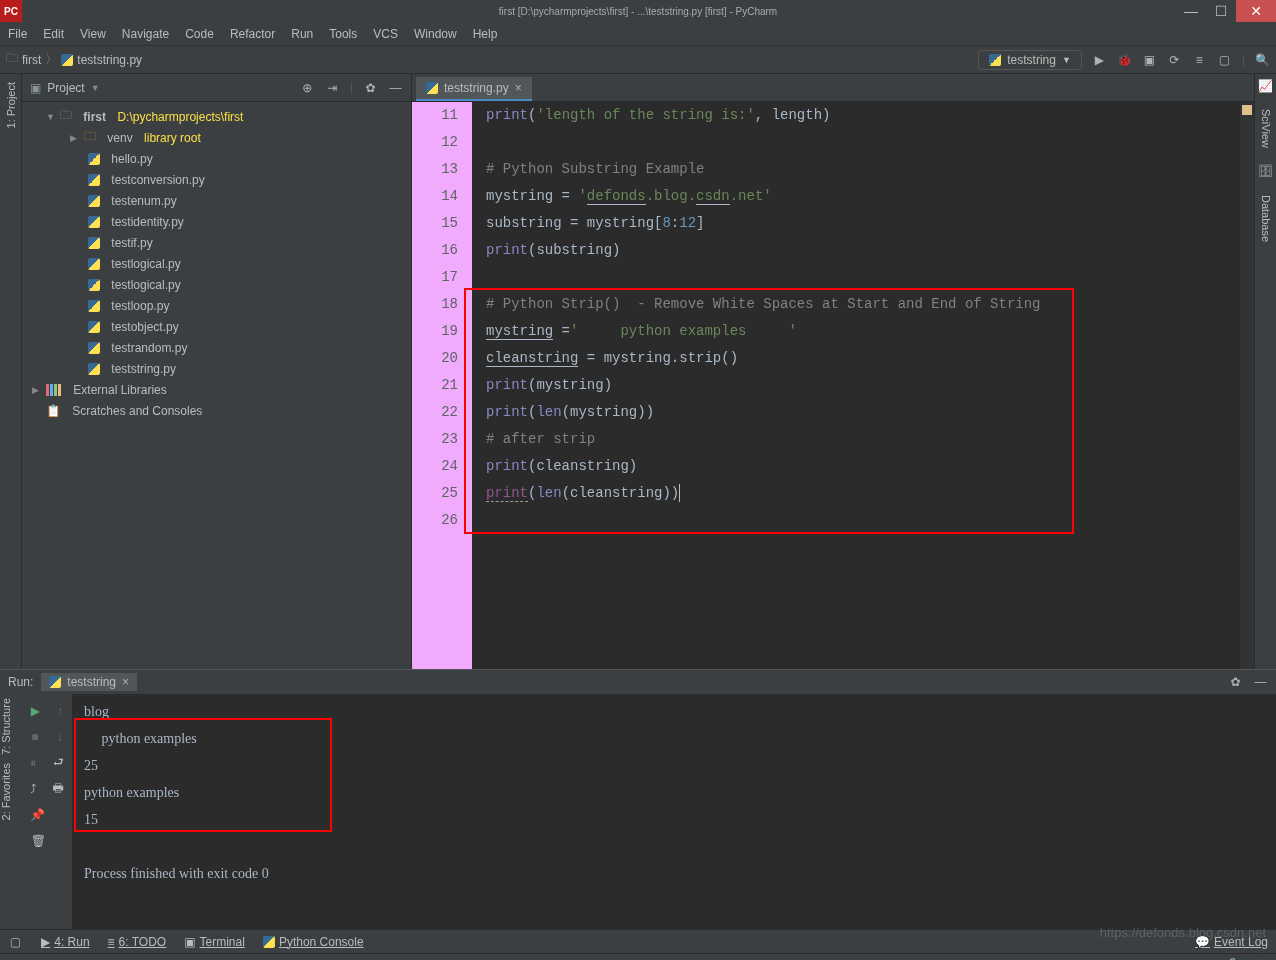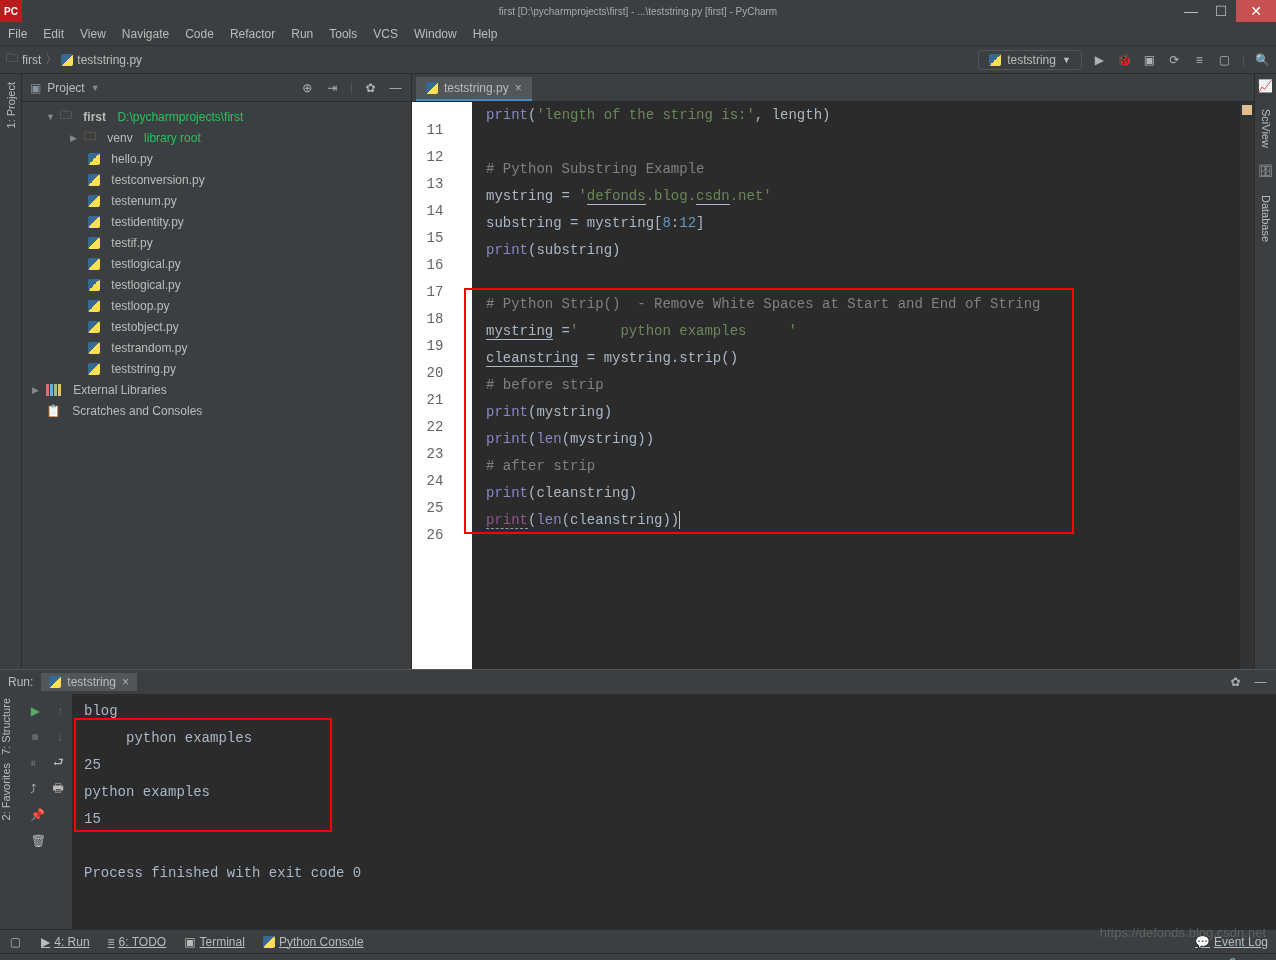--- a/index.html
+++ b/index.html
@@ -28,50 +28,50 @@
 .sidebar { width:390px; background:#3c3f41; display:flex; flex-direction:column; border-right:1px solid #2b2b2b;}
 .sidebar-head { height:28px; display:flex; align-items:center; justify-content:space-between; padding:0 8px; border-bottom:1px solid #2b2b2b;}
 .sidebar-head .title { display:flex; align-items:center; gap:6px;}
 .sidebar-head .tools { display:flex; gap:10px; color:#AFB1B3;}
 .tree { padding:4px 0; font-size:12px;}
 .tree-row { display:flex; align-items:center; height:21px; padding-left:10px; gap:4px; white-space:nowrap;}
 .tree-row.d1 { padding-left:24px;}
 .tree-row.d2 { padding-left:48px;}
 .tree-row.d3 { padding-left:66px;}
 .arrow { width:10px; color:#888; font-size:9px;}
-.muted { color:#22c55e;}
+.muted { color:#fde047;}
 .libs-icon { display:inline-flex;}
 .libs-icon span { width:3px; height:12px; margin-right:1px;}
 .editor { flex:1; display:flex; flex-direction:column; background:#2b2b2b;}
 .tabbar { height:28px; background:#3c3f41; display:flex; align-items:flex-end; border-bottom:1px solid #2b2b2b; padding-left:4px;}
 .tab { height:24px; background:#515658; padding:0 10px; display:flex; align-items:center; gap:6px; border-bottom:2px solid #4A88C7; font-size:12px;}
 .tab .close-x { color:#AFB1B3; font-size:12px;}
 .code-area { flex:1; display:flex; font-family:"Courier New",monospace; font-size:14px; line-height:27px; position:relative; overflow:hidden;}
-.gutter { width:60px; background:#ffffff; color:#606366; text-align:center; padding:15px 14px 0 0;}
+.gutter { width:60px; background:#f0abfc; color:#606366; text-align:right; padding:0 14px 0 0;}
 .gutter div { height:27px;}
 .code { flex:1; padding:0 14px; color:#A9B7C6; position:relative;}
 .code div.line { height:27px; white-space:pre;}
 .str { color:#6A8759;}
 .num { color:#6897BB;}
 .cmt { color:#808080;}
 .bif { color:#8888C6;}
 .underl { border-bottom:1.5px solid #A9B7C6;}
 .warn-bif { color:#94558D; border-bottom:1.5px dashed #999;}
 .caret { border-left:1px solid #bbb; animation:blink 1s step-end infinite; display:inline-block; height:18px; vertical-align:middle;}
 @keyframes blink { 50% { opacity:0;}}
 .red-box { position:absolute; border:2px solid #ff0000; pointer-events:none;}
 .run-panel { height:260px; background:#2b2b2b; display:flex; flex-direction:column; border-top:1px solid #555;}
 .run-head { height:24px; background:#3c3f41; display:flex; align-items:center; justify-content:space-between; padding:0 8px; font-size:12px;}
 .run-head .rtitle { display:flex; align-items:center; gap:8px;}
 .run-tab { background:#515658; padding:2px 8px; display:flex; align-items:center; gap:6px;}
 .run-body { flex:1; display:flex;}
 .run-gutter { width:22px; background:#3c3f41;}
 .run-tools { width:50px; background:#3c3f41; display:flex; flex-direction:column; padding:4px 0;}
 .run-tools .row { display:flex; height:26px; align-items:center; justify-content:space-around;}
-.console { flex:1; font-family:Liberation Mono, monospace; font-size:14px; line-height:27px; color:#A9B7C6; padding:4px 12px; position:relative;}
+.console { flex:1; font-family:Liberation Serif, serif; font-size:14px; line-height:27px; color:#A9B7C6; padding:4px 12px; position:relative;}
 .console div { height:27px; white-space:pre;}
 .bottom-tools { height:24px; background:#3c3f41; display:flex; align-items:center; justify-content:space-between; padding:0 8px; border-top:1px solid #2b2b2b; font-size:12px;}
 .bottom-tools .bt-left { display:flex; gap:18px; align-items:center;}
 .bottom-tools .bt-item { display:flex; align-items:center; gap:4px; text-decoration:underline;}
 .statusbar { height:22px; background:#3c3f41; display:flex; align-items:center; justify-content:space-between; padding:0 8px; border-top:1px solid #2b2b2b; font-size:11px; color:#999;}
 .statusbar .right { display:flex; gap:14px; align-items:center;}
 .watermark { position:absolute; bottom:20px; right:10px; color:rgba(200,200,200,0.25); font-size:13px;}
 .play { color:#59A869;}
 .bug { color:#59A869;}
 .pin { font-size:12px; color:#AFB1B3;}
@@ -206,21 +206,20 @@
 <div class="line"><span class="bif">print</span>(<span class="str">'length of the string is:'</span>, length)</div>
 <div class="line"></div>
 <div class="line"><span class="cmt"># Python Substring Example</span></div>
 <div class="line">mystring = <span class="str">'<span class="underl">defonds</span>.blog.<span class="underl">csdn</span>.net'</span></div>
 <div class="line">substring = mystring[<span class="num">8</span>:<span class="num">12</span>]</div>
 <div class="line"><span class="bif">print</span>(substring)</div>
 <div class="line"></div>
 <div class="line"><span class="cmt"># Python Strip()  - Remove White Spaces at Start and End of String</span></div>
 <div class="line"><span class="underl">mystring</span> =<span class="str">'     python examples     '</span></div>
 <div class="line"><span class="underl">cleanstring</span> = mystring.strip()</div>
-<div class="line"><span class="cmt"># before strip</span></div>
 <div class="line"><span class="bif">print</span>(mystring)</div>
 <div class="line"><span class="bif">print</span>(<span class="bif">len</span>(mystring))</div>
 <div class="line"><span class="cmt"># after strip</span></div>
 <div class="line"><span class="bif">print</span>(cleanstring)</div>
 <div class="line"><span class="warn-bif">print</span>(<span class="bif">len</span>(cleanstring))<span class="caret"></span></div>
         <div class="red-box" style="left:-8px; top:186px; width:610px; height:246px;"></div>
       </div>
       <div style="width:14px;background:#313335;">
         <div style="width:10px;height:10px;background:#E2C08D;margin:3px auto;"></div>
       </div>

